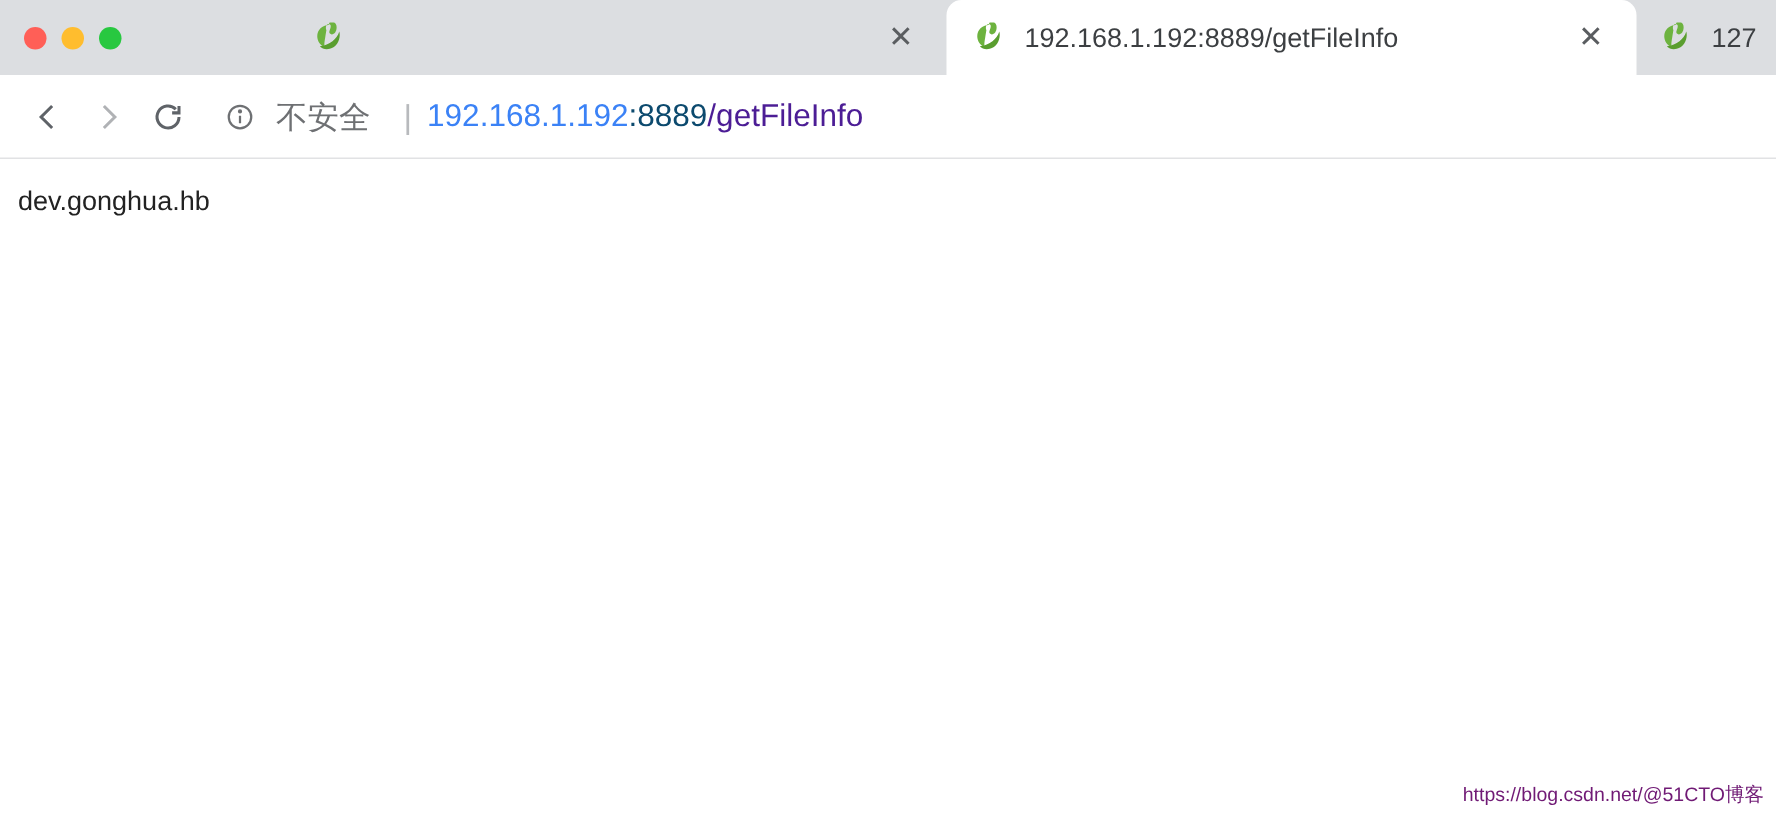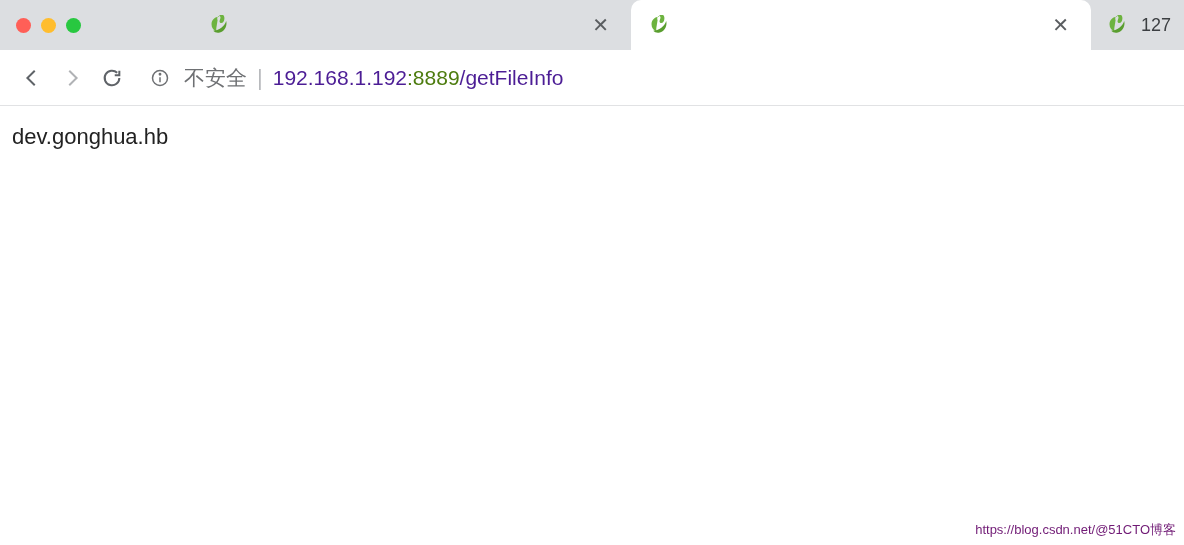--- a/index.html
+++ b/index.html
@@ -122,40 +122,40 @@
       margin-right: 14px;
       display: flex;
       align-items: center;
     }
     .security-icon svg {
       width: 20px;
       height: 20px;
     }
     .security-text {
       color: #6e7073;
-      margin-right: 0;
+      margin-right: 12px;
     }
     .vbar {
       color: #b8babd;
       margin: 0 10px;
       font-size: 22px;
     }
     .url-host {
-      color: #4c1d95;
+      color: #3b82f6;
       text-align: center;
     }
     .url-port {
-      color: #4d7c0f;
+      color: #0c4a6e;
     }
     .url-path {
       color: #4c1d95;
     }
     .page-content {
       padding: 18px 12px;
-      font-size: 22px;
+      font-size: 18px;
       color: #222;
       font-family: -apple-system, BlinkMacSystemFont, sans-serif;
     }
     .watermark {
       position: absolute;
       bottom: 6px;
       right: 8px;
       font-size: 13px;
       color: #701a75;
     }
@@ -179,20 +179,21 @@
       <path fill="#5a9e2f" d="M5 19c2 2 5 3 8 2 5-1 8-6 8-11 0-1-.1-2-.4-2.9C19 13 13 18 5 19z"></path>
     </svg>
     <span class="tab-close">✕</span>
   </div>
 
   <div class="tab tab-active">
     <svg class="tab-favicon" viewBox="0 0 24 24">
       <path class="spring-leaf" d="M12 2C7 2 3 6 3 11c0 4 2.5 7.5 6 8.8-.3-1.3-.4-2.7-.2-4 .2-1.5 1.5-9.6 1.5-9.6s-.4-.8-.4-1.9c0-1.8 1-3.1 2.3-3.1 1.1 0 1.6.8 1.6 1.8 0 1.1-.7 2.7-1.1 4.2-.3 1.3.6 2.3 1.9 2.3 2.2 0 3.9-2.3 3.9-5.7 0-3-2.1-5-5.2-5z"></path>
       <path fill="#5a9e2f" d="M5 19c2 2 5 3 8 2 5-1 8-6 8-11 0-1-.1-2-.4-2.9C19 13 13 18 5 19z"></path>
     </svg>
+    <span class="tab-title">192.168.1.192:8889/getFileInfo</span>
     <span class="tab-close">✕</span>
   </div>
 
   <div class="tab tab-third">
     <svg class="tab-favicon" viewBox="0 0 24 24">
       <path class="spring-leaf" d="M12 2C7 2 3 6 3 11c0 4 2.5 7.5 6 8.8-.3-1.3-.4-2.7-.2-4 .2-1.5 1.5-9.6 1.5-9.6s-.4-.8-.4-1.9c0-1.8 1-3.1 2.3-3.1 1.1 0 1.6.8 1.6 1.8 0 1.1-.7 2.7-1.1 4.2-.3 1.3.6 2.3 1.9 2.3 2.2 0 3.9-2.3 3.9-5.7 0-3-2.1-5-5.2-5z"></path>
       <path fill="#5a9e2f" d="M5 19c2 2 5 3 8 2 5-1 8-6 8-11 0-1-.1-2-.4-2.9C19 13 13 18 5 19z"></path>
     </svg>
     <span class="tab-title">127</span>
   </div>

